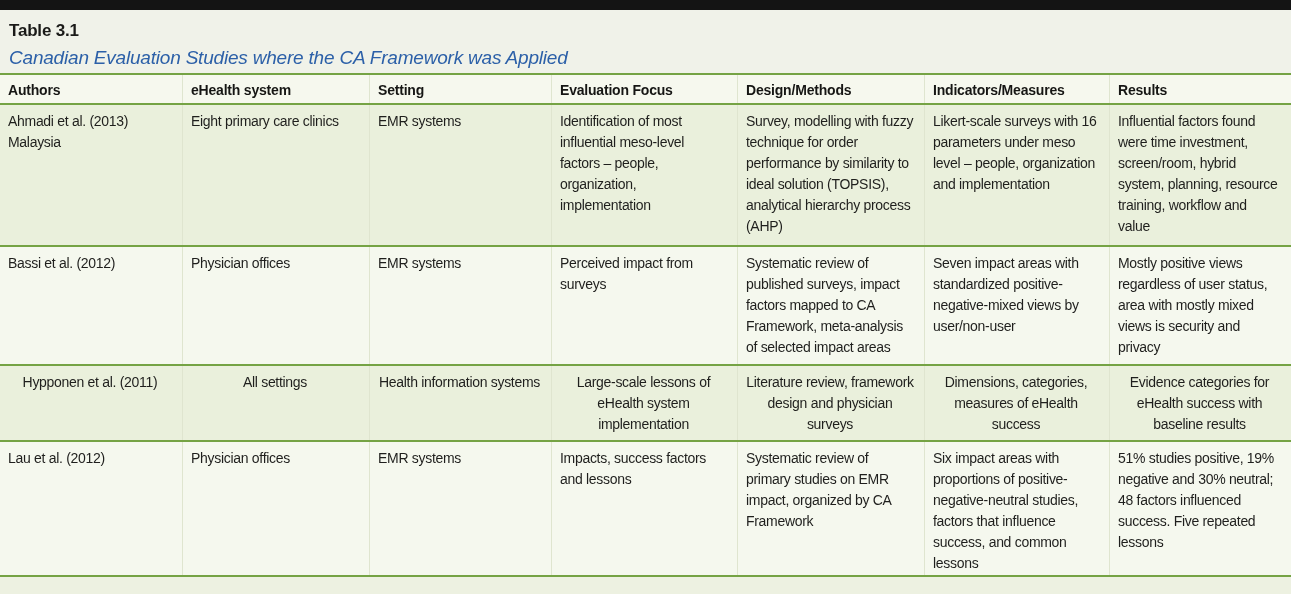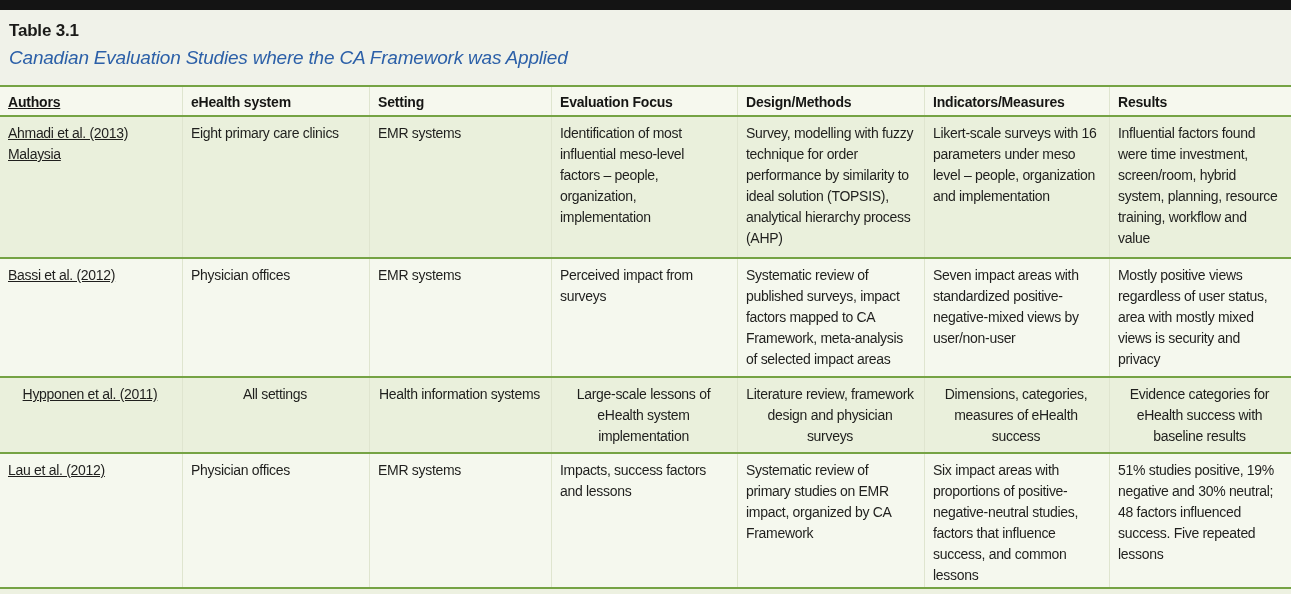--- a/index.html
+++ b/index.html
@@ -4,21 +4,21 @@
 <style>
   html,body{margin:0;padding:0;}
   body{
     width:1291px;height:594px;overflow:hidden;
     font-family:"Liberation Sans",sans-serif;
     background:#edf1e1;
   }
   .page{position:relative;width:1291px;height:594px;overflow:hidden;}
   .topbar{height:10px;background:#141414;}
   .titlearea{
-    height:75px;background:#f0f2e9;
+    height:63px;background:#f0f2e9;
     padding-left:9px;box-sizing:border-box;
   }
   .table-number{
     padding-top:11px;
     font-size:17px;font-weight:bold;color:#1a1a18;
     letter-spacing:-0.2px;
   }
   .table-caption{
     margin-top:6px;
     font-size:19px;font-style:italic;color:#2c60a8;
@@ -32,21 +32,21 @@
   }
   .cell{
     box-sizing:border-box;
     padding:6px 10px 0 8px;
     font-size:14px;line-height:21px;
     letter-spacing:-0.3px;
     color:#1f1f1d;
     border-left:1px solid #dfe5cf;
     overflow:hidden;
   }
-  .cell:first-child{border-left:none;text-decoration:underline;}
+  .cell:first-child{border-left:none;}
   .thead{background:#f6f8ee;}
   .thead .cell{
     font-weight:bold;color:#161614;
     min-height:28px;padding-top:5px;
     letter-spacing:-0.2px;
   }
   .r-green{background:#eaf0dc;}
   .r-light{background:#f5f8ee;}
   .r1 .cell{min-height:140px;}
   .r2 .cell{min-height:117px;}

